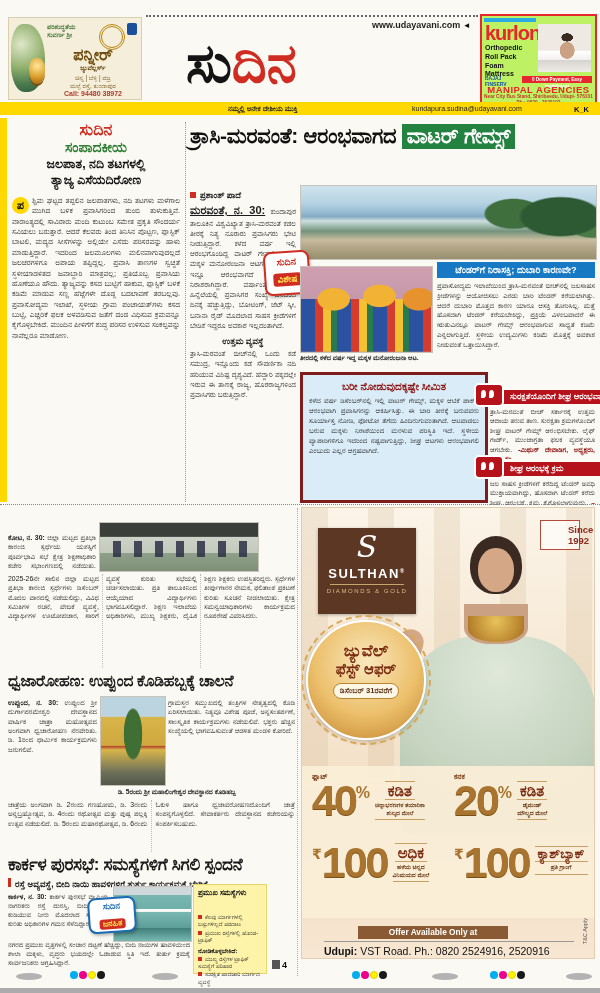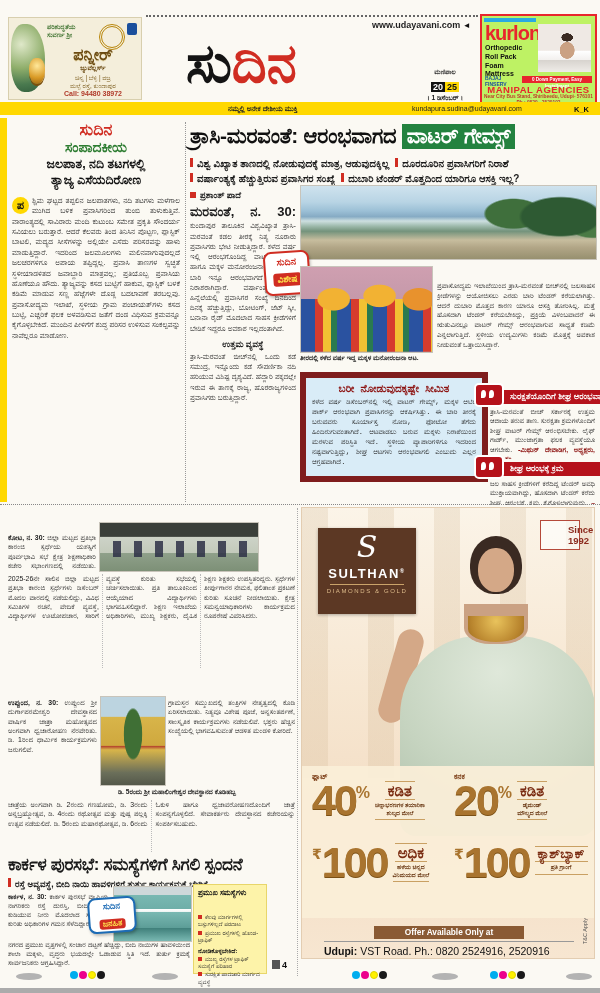--- a/index.html
+++ b/index.html
@@ -70,41 +70,41 @@
 
   
   .main-h{left:190px;top:124px;width:406px;font-size:21px;font-weight:bold;color:#101010;letter-spacing:-.3px;}
   .hl{display:inline-block;background:#23823f;color:#fff;padding:0 5px 1px 5px;}
   .subs{left:190px;top:157px;width:406px;font-size:10px;font-weight:bold;color:#1a1a1a;line-height:1.45;}
   .seg::before{content:"";display:inline-block;width:3px;height:9px;background:#d02d22;margin:0 4px 0 0;}
   .seg{margin-right:6px;}
   .byline{left:190px;top:190px;font-size:8.5px;font-weight:bold;color:#222;}
   .byline::before{content:"";display:inline-block;width:6px;height:6px;background:#d02d22;margin-right:4px;}
   .mcol{left:190px;top:203px;width:106px;height:300px;font-size:7.2px;line-height:1.42;overflow:hidden;}
-  .mcol b{font-size:13px;}
+  .mcol b{font-size:11px;text-decoration:underline;}
   .m-sub{font-weight:bold;font-size:8.5px;text-align:center;margin:4px 0 2px 0;}
   .photo-beach{left:300px;top:185px;width:295px;height:73px;background:
      radial-gradient(70px 34px at 88% 42%,#2e5a33 55%,transparent 60%),
      radial-gradient(50px 26px at 72% 38%,#3f6f3c 55%,transparent 60%),
      radial-gradient(40px 20px at 99% 55%,#4a7a45 55%,transparent 62%),
      linear-gradient(180deg,#cfe3ee 0%,#b8d4e4 22%,#9cc0d6 34%,#86abc4 42%,#cddfe0 48%,#9db9ab 55%,#74937c 62%,#c7bd9e 74%,#b2a687 84%,#97906f 100%);}
   .badge{left:264px;top:251px;width:42px;height:40px;background:#fff;border:2px solid #d02d22;border-radius:8px;
          transform:rotate(-4deg);box-shadow:1px 2px 3px rgba(0,0,0,.25);text-align:center;}
   .badge .b1{font-size:9.5px;font-weight:bold;color:#d02d22;margin-top:3px;}
   .badge .b2{display:inline-block;background:#d02d22;color:#ffe54d;font-size:9px;font-weight:bold;
              padding:1px 4px;border-radius:3px;margin-top:1px;}
   .photo-infl{left:300px;top:266px;width:131px;height:85px;background:
      radial-gradient(26px 18px at 25% 38%,#f2b233 60%,transparent 65%),
      radial-gradient(26px 18px at 60% 34%,#f2b233 60%,transparent 65%),
      radial-gradient(26px 18px at 90% 38%,#e8922d 60%,transparent 65%),
      repeating-linear-gradient(90deg,#2a52a0 0 14px,#d63c2e 14px 22px,#f2c233 22px 30px,#2a7a4f 30px 36px),
      linear-gradient(180deg,#cf9fb0,#b58fa0);background-size:100% 100%,100% 100%,100% 100%,100% 62%,100% 100%;
      background-position:0 0,0 0,0 0,0 100%,0 0;background-repeat:no-repeat;}
   .cap-infl{left:300px;top:354px;width:131px;font-size:6.6px;font-weight:bold;color:#222;}
-  .cbox{left:300px;top:372px;width:188px;height:110px;background:#d9ecf7;border:6px solid #7f1d1d;box-sizing:border-box;padding:5px 6px;font-family:Liberation Mono, monospace;}
+  .cbox{left:300px;top:372px;width:188px;height:131px;background:#d9ecf7;border:3px solid #7f1d1d;box-sizing:border-box;padding:5px 6px;}
   .cbox-title{font-size:10.5px;font-weight:bold;color:#8c1210;text-align:center;margin-bottom:3px;}
   .cbox-body{font-size:7px;line-height:1.42;color:#222;}
   .bluebar{left:437px;top:262px;width:158px;height:16px;background:#1779c4;color:#fff;font-size:9.3px;
            font-weight:bold;text-align:center;line-height:16px;}
   .bluebody{left:437px;top:281px;width:158px;height:106px;font-size:7px;line-height:1.4;overflow:hidden;}
   .qbar{background:#b5121b;color:#fff;font-weight:bold;font-size:8.2px;height:14px;line-height:14px;padding-left:20px;}
   .q1bar{left:490px;top:390px;width:105px;}
   .q2bar{left:490px;top:462px;width:105px;}
   .qbubble{position:absolute;left:-16px;top:-7px;width:26px;height:20px;background:#b5121b;border:2px solid #fff;
            border-radius:5px;}
@@ -187,21 +187,21 @@
   .off-tag{font-size:7.5px;font-weight:bold;color:#7a3b14;}
   .off-row{display:flex;align-items:flex-start;}
   .off-big{font-size:43px;font-weight:800;color:#a9742f;line-height:.85;letter-spacing:-2px;
            text-shadow:0 1px 0 #7a4f14;}
   .off-pct{font-size:16px;font-weight:bold;color:#a9742f;margin-top:2px;}
   .off-rup{font-size:14px;font-weight:bold;color:#a9742f;margin-top:2px;}
   .off-right{margin-left:5px;text-align:center;}
   .off-label{font-size:15px;font-weight:bold;color:#7a2c12;border-top:1px solid #c9a063;border-bottom:1px solid #c9a063;padding:0 3px;}
   .off-label.small{font-size:12.5px;}
   .off-sub{font-size:6px;font-weight:bold;color:#6b3a16;line-height:1.25;margin-top:2px;border-bottom:1px solid #c9a063;padding-bottom:2px;}
-  .sul-btn{position:absolute;left:72px;top:418px;width:150px;height:13px;background:#8a5a34;color:#fff;
+  .sul-btn{position:absolute;left:56px;top:418px;width:150px;height:13px;background:#8a5a34;color:#fff;
      font-size:8.3px;font-weight:bold;text-align:center;line-height:13px;}
   .sul-loc{position:absolute;left:22px;top:433px;width:250px;text-align:left;font-size:10.5px;color:#111;
      border-top:1px solid #999;border-bottom:1px solid #999;padding:3px 0;}
   .sul-loc b{font-weight:bold;}
   .sul-tnc{position:absolute;right:-4px;top:420px;font-size:5.5px;color:#555;transform:rotate(-90deg);}
 
   
   .oval{position:absolute;width:26px;height:7px;border-radius:50%;background:#b3b3b3;top:973px;}
   .cmyk{position:absolute;top:971px;display:flex;gap:1px;}
   .dot{width:8px;height:8px;border-radius:50%;}
@@ -228,26 +228,20 @@
     <div class="abs pan-addr">ಮಲ್ಪೆ ರಸ್ತೆ, ಕುಂದಾಪುರ</div>
     <div class="abs pan-phone">Call: 94480 38972</div>
   </div>
 
   <div class="abs sudina">
     <span class="blk">ಸು</span><span class="red">ದಿನ</span>
   </div>
   <div class="abs site">
     <span>www.udayavani.com</span>
     <span class="site-ic">◄</span>
-  </div>
-  <div class="abs datebox">
-    <div class="ed-name">ಮಣಿಪಾಲ</div>
-    <div class="yr"><span class="y1">20</span><span class="y2">25</span></div>
-    <div class="dt-line">। 1 ಡಿಸೆಂಬರ್ ।</div>
-    <div class="dt-line">। ಸೋಮವಾರ</div>
   </div>
 
   <div class="abs ad-kur">
     <div class="abs kur-topbar"></div>
     <div class="abs kur-brand">kurlon</div>
     <div class="abs kur-lines ml">Orthopedic
 Roll Pack
 Foam
 Mattress</div>
     <div class="abs kur-photo"></div>
@@ -271,24 +265,20 @@
   <div class="abs ed-label">ಸಂಪಾದಕೀಯ</div>
   <div class="abs ed-body j">
     <span class="dropcap">ಪ</span><span>ಶ್ಚಿಮ ಘಟ್ಟದ ತಪ್ಪಲಿನ ಜಲಪಾತಗಳು, ನದಿ ತಟಗಳು ಮಳೆಗಾಲ ಮುಗಿದ ಬಳಿಕ ಪ್ರವಾಸಿಗರಿಂದ ತುಂಬಿ ತುಳುಕುತ್ತಿವೆ. ವಾರಾಂತ್ಯದಲ್ಲಿ ಸಾವಿರಾರು ಮಂದಿ ಕುಟುಂಬ ಸಮೇತ ಪ್ರಕೃತಿ ಸೌಂದರ್ಯ ಸವಿಯಲು ಬರುತ್ತಾರೆ. ಆದರೆ ಕೆಲವರು ತಿಂದ ತಿನಿಸಿನ ಪೊಟ್ಟಣ, ಪ್ಲಾಸ್ಟಿಕ್ ಬಾಟಲಿ, ಮದ್ಯದ ಸೀಸೆಗಳನ್ನು ಅಲ್ಲಿಯೇ ಎಸೆದು ಪರಿಸರವನ್ನು ಹಾಳು ಮಾಡುತ್ತಿದ್ದಾರೆ. ಇದರಿಂದ ಜಲಮೂಲಗಳು ಮಲಿನವಾಗುವುದಲ್ಲದೆ ಜಲಚರಗಳಿಗೂ ಅಪಾಯ ತಪ್ಪಿದ್ದಲ್ಲ. ಪ್ರವಾಸಿ ತಾಣಗಳ ಸ್ವಚ್ಛತೆ ಸ್ಥಳೀಯಾಡಳಿತದ ಜವಾಬ್ದಾರಿ ಮಾತ್ರವಲ್ಲ; ಪ್ರತಿಯೊಬ್ಬ ಪ್ರವಾಸಿಯ ಹೊಣೆಯೂ ಹೌದು. ತ್ಯಾಜ್ಯವನ್ನು ಕಸದ ಬುಟ್ಟಿಗೆ ಹಾಕುವ, ಪ್ಲಾಸ್ಟಿಕ್ ಬಳಕೆ ಕಡಿಮೆ ಮಾಡುವ ಸಣ್ಣ ಹೆಜ್ಜೆಗಳೇ ದೊಡ್ಡ ಬದಲಾವಣೆ ತರಬಲ್ಲವು. ಪ್ರವಾಸೋದ್ಯಮ ಇಲಾಖೆ, ಸ್ಥಳೀಯ ಗ್ರಾಮ ಪಂಚಾಯತ್‌ಗಳು ಕಸದ ಬುಟ್ಟಿ, ಎಚ್ಚರಿಕೆ ಫಲಕ ಅಳವಡಿಸುವ ಜತೆಗೆ ದಂಡ ವಿಧಿಸುವ ಕ್ರಮವನ್ನೂ ಕೈಗೊಳ್ಳಬೇಕಿದೆ. ಮುಂದಿನ ಪೀಳಿಗೆಗೆ ಶುದ್ಧ ಪರಿಸರ ಉಳಿಸುವ ಸಂಕಲ್ಪವನ್ನು ನಾವೆಲ್ಲರೂ ಮಾಡೋಣ.</span>
   </div>
   <div class="abs vline1"></div>
 
   <div class="abs main-h">
     <span>ತ್ರಾಸಿ-ಮರವಂತೆ: ಆರಂಭವಾಗದ</span>
     <span class="hl">ವಾಟರ್ ಗೇಮ್ಸ್</span>
   </div>
-  <div class="abs subs">
-    <div><span class="seg">ವಿಶ್ವ ವಿಖ್ಯಾತ ತಾಣದಲ್ಲಿ ನೋಡುವುದಕ್ಕೆ ಮಾತ್ರ, ಆಡುವುದಕ್ಕಿಲ್ಲ</span><span class="seg">ದೂರದೂರಿನ ಪ್ರವಾಸಿಗರಿಗೆ ನಿರಾಶೆ</span></div>
-    <div><span class="seg">ವರ್ಷಾಂತ್ಯಕ್ಕೆ ಹೆಚ್ಚುತ್ತಿರುವ ಪ್ರವಾಸಿಗರ ಸಂಖ್ಯೆ</span><span class="seg">ದುಬಾರಿ ಟೆಂಡರ್ ಮೊತ್ತದಿಂದ ಯಾರಿಗೂ ಆಸಕ್ತಿ ಇಲ್ಲ?</span></div>
-  </div>
   <div class="abs byline">ಪ್ರಶಾಂತ್ ಪಾದೆ</div>
 
   <div class="abs mcol j">
     <b>ಮರವಂತೆ, ನ. 30:</b>
     <span>ಕುಂದಾಪುರ ತಾಲೂಕಿನ ವಿಶ್ವವಿಖ್ಯಾತ ತ್ರಾಸಿ-ಮರವಂತೆ ಕಡಲ ತೀರಕ್ಕೆ ನಿತ್ಯ ನೂರಾರು ಪ್ರವಾಸಿಗರು ಭೇಟಿ ನೀಡುತ್ತಿದ್ದಾರೆ. ಕಳೆದ ವರ್ಷ ಇಲ್ಲಿ ಆರಂಭಗೊಂಡಿದ್ದ ವಾಟರ್ ಗೇಮ್ಸ್ ಹಾಗೂ ಮಕ್ಕಳ ಮನೋರಂಜನಾ ಆಟಗಳು ಈ ಬಾರಿ ಇನ್ನೂ ಆರಂಭವಾಗದೆ ಪ್ರವಾಸಿಗರು ನಿರಾಶರಾಗಿದ್ದಾರೆ. ವರ್ಷಾಂತ್ಯದ ರಜೆ ಹಿನ್ನೆಲೆಯಲ್ಲಿ ಪ್ರವಾಸಿಗರ ಸಂಖ್ಯೆ ದಿನದಿಂದ ದಿನಕ್ಕೆ ಹೆಚ್ಚುತ್ತಿದ್ದು, ಬೋಟಿಂಗ್, ಜೆಟ್ ಸ್ಕೀ, ಬನಾನಾ ರೈಡ್ ಮೊದಲಾದ ಸಾಹಸ ಕ್ರೀಡೆಗಳಿಗೆ ಬೇಡಿಕೆ ಇದ್ದರೂ ಅವಕಾಶ ಇಲ್ಲದಂತಾಗಿದೆ.</span>
     <div class="m-sub">ಉತ್ತಮ ವ್ಯವಸ್ಥೆ</div>
     <span>ತ್ರಾಸಿ-ಮರವಂತೆ ಬೀಚ್‌ನಲ್ಲಿ ಒಂದು ಕಡೆ ಸಮುದ್ರ, ಇನ್ನೊಂದು ಕಡೆ ಸೌಪರ್ಣಿಕಾ ನದಿ ಹರಿಯುವ ವಿಶಿಷ್ಟ ದೃಶ್ಯವಿದೆ. ಹೆದ್ದಾರಿ ಪಕ್ಕದಲ್ಲೇ ಇರುವ ಈ ತಾಣಕ್ಕೆ ರಾಜ್ಯ, ಹೊರರಾಜ್ಯಗಳಿಂದ ಪ್ರವಾಸಿಗರು ಬರುತ್ತಿದ್ದಾರೆ.</span>
   </div>
 
   <div class="abs photo-beach ph"></div>
@@ -299,20 +289,21 @@
   </div>
 
   <div class="abs photo-infl ph"></div>
   <div class="abs cap-infl">ತೀರದಲ್ಲಿ ಕಳೆದ ವರ್ಷ ಇದ್ದ ಮಕ್ಕಳ ಮನೋರಂಜನಾ ಆಟ.</div>
 
   <div class="abs cbox">
     <div class="cbox-title">ಬರೀ ನೋಡುವುದಕ್ಕಷ್ಟೇ ಸೀಮಿತ</div>
     <div class="cbox-body j">ಕಳೆದ ವರ್ಷ ಡಿಸೆಂಬರ್‌ನಲ್ಲಿ ಇಲ್ಲಿ ವಾಟರ್ ಗೇಮ್ಸ್, ಮಕ್ಕಳ ಆಟಿಕೆ ಪಾರ್ಕ್ ಆರಂಭವಾಗಿ ಪ್ರವಾಸಿಗರನ್ನು ಆಕರ್ಷಿಸಿತ್ತು. ಈ ಬಾರಿ ತೀರಕ್ಕೆ ಬರುವವರು ಸೂರ್ಯಾಸ್ತ ನೋಡಿ, ಫೋಟೋ ತೆಗೆದು ಹಿಂದಿರುಗುವಂತಾಗಿದೆ. ಆಟವಾಡಲು ಬರುವ ಮಕ್ಕಳು ನಿರಾಶೆಯಿಂದ ಮರಳುವ ಪರಿಸ್ಥಿತಿ ಇದೆ. ಸ್ಥಳೀಯ ವ್ಯಾಪಾರಿಗಳಿಗೂ ಇದರಿಂದ ನಷ್ಟವಾಗುತ್ತಿದ್ದು, ಶೀಘ್ರ ಆಟಗಳು ಆರಂಭವಾಗಲಿ ಎಂಬುದು ಎಲ್ಲರ ಆಗ್ರಹವಾಗಿದೆ.</div>
   </div>
 
+  <div class="abs bluebar">ಟೆಂಡರ್‌ಗೆ ನಿರಾಸಕ್ತಿ; ದುಬಾರಿ ಕಾರಣವೇ?</div>
   <div class="abs bluebody j">ಪ್ರವಾಸೋದ್ಯಮ ಇಲಾಖೆಯಿಂದ ತ್ರಾಸಿ-ಮರವಂತೆ ಬೀಚ್‌ನಲ್ಲಿ ಜಲಸಾಹಸ ಕ್ರೀಡೆಗಳನ್ನು ಆಯೋಜಿಸಲು ಎರಡು ಬಾರಿ ಟೆಂಡರ್ ಕರೆಯಲಾಗಿತ್ತು. ಆದರೆ ದುಬಾರಿ ಮೊತ್ತದ ಕಾರಣ ಯಾರೂ ಆಸಕ್ತಿ ತೋರಿಸಿಲ್ಲ. ಮತ್ತೆ ಹೊಸದಾಗಿ ಟೆಂಡರ್ ಕರೆಯಬೇಕಿದ್ದು, ಪ್ರಕ್ರಿಯೆ ವಿಳಂಬವಾದರೆ ಈ ಋತುವಿನಲ್ಲೂ ವಾಟರ್ ಗೇಮ್ಸ್ ಆರಂಭವಾಗುವ ಸಾಧ್ಯತೆ ಕಡಿಮೆ ಎನ್ನಲಾಗುತ್ತಿದೆ. ಸ್ಥಳೀಯ ಉದ್ಯಮಿಗಳು ಕಡಿಮೆ ಮೊತ್ತಕ್ಕೆ ಅವಕಾಶ ನೀಡುವಂತೆ ಒತ್ತಾಯಿಸಿದ್ದಾರೆ.</div>
 
   <div class="abs qbar q1bar">
     <span class="qbubble">
         <i class="q1"></i>
         <i class="q2"></i>
       </span>
     <span>ಸುರಕ್ಷತೆಯೊಂದಿಗೆ ಶೀಘ್ರ ಆರಂಭವಾಗಲಿ</span>
   </div>
   <div class="abs qbody q1body j">
@@ -335,20 +326,21 @@
   <div class="abs hdot"></div>
   <div class="abs vline2"></div>
 
   <div class="abs aA1 j">
     <b>ಕೋಟ, ನ. 30:</b>
     <span>ಜಿಲ್ಲಾ ಮಟ್ಟದ ಪ್ರತಿಭಾ ಕಾರಂಜಿ ಸ್ಪರ್ಧೆಯ ಯಶಸ್ಸಿಗೆ ಪೂರ್ವಭಾವಿ ಸಭೆ ಕ್ಷೇತ್ರ ಶಿಕ್ಷಣಾಧಿಕಾರಿ ಕಚೇರಿ ಸಭಾಂಗಣದಲ್ಲಿ ನಡೆಯಿತು. ಅಧ್ಯಕ್ಷತೆಯನ್ನು ಬಿ. ಸುನಿಲ್ ಕುಮಾರ್ ವಹಿಸಿದ್ದರು.</span>
   </div>
   <div class="abs phA ph"></div>
   <div class="abs aA2 j">2025-26ನೇ ಸಾಲಿನ ಜಿಲ್ಲಾ ಮಟ್ಟದ ಪ್ರತಿಭಾ ಕಾರಂಜಿ ಸ್ಪರ್ಧೆಗಳು ಡಿಸೆಂಬರ್ ಮೊದಲ ವಾರದಲ್ಲಿ ನಡೆಯಲಿದ್ದು, ವಿವಿಧ ಸಮಿತಿಗಳ ರಚನೆ, ವೇದಿಕೆ ವ್ಯವಸ್ಥೆ, ವಿದ್ಯಾರ್ಥಿಗಳ ಊಟೋಪಚಾರ, ಸಾರಿಗೆ ವ್ಯವಸ್ಥೆ ಕುರಿತು ಸಭೆಯಲ್ಲಿ ಚರ್ಚಿಸಲಾಯಿತು. ಪ್ರತಿ ತಾಲೂಕಿನಿಂದ ಆಯ್ಕೆಯಾದ ವಿದ್ಯಾರ್ಥಿಗಳು ಭಾಗವಹಿಸಲಿದ್ದಾರೆ. ಶಿಕ್ಷಣ ಇಲಾಖೆಯ ಅಧಿಕಾರಿಗಳು, ಮುಖ್ಯ ಶಿಕ್ಷಕರು, ದೈಹಿಕ ಶಿಕ್ಷಣ ಶಿಕ್ಷಕರು ಉಪಸ್ಥಿತರಿದ್ದರು. ಸ್ಪರ್ಧೆಗಳ ತೀರ್ಪುಗಾರರ ನೇಮಕ, ಫಲಿತಾಂಶ ಪ್ರಕಟಣೆ ಕುರಿತು ಸೂಚನೆ ನೀಡಲಾಯಿತು. ಕ್ಷೇತ್ರ ಸಮನ್ವಯಾಧಿಕಾರಿಗಳು ಕಾರ್ಯಕ್ರಮದ ರೂಪರೇಷೆ ವಿವರಿಸಿದರು.</div>
 
+  <div class="abs hB">ಧ್ವಜಾರೋಹಣ: ಉಪ್ಪುಂದ ಕೊಡಿಹಬ್ಬಕ್ಕೆ ಚಾಲನೆ</div>
   <div class="abs aB1 j">
     <b>ಉಪ್ಪುಂದ, ನ. 30:</b>
     <span>ಉಪ್ಪುಂದ ಶ್ರೀ ದುರ್ಗಾಪರಮೇಶ್ವರಿ ದೇವಸ್ಥಾನದ ವಾರ್ಷಿಕ ಜಾತ್ರಾ ಮಹೋತ್ಸವದ ಅಂಗವಾಗಿ ಧ್ವಜಾರೋಹಣ ನೆರವೇರಿತು. ಡಿ. 1ರಿಂದ ಧಾರ್ಮಿಕ ಕಾರ್ಯಕ್ರಮಗಳು ಜರುಗಲಿವೆ.</span>
   </div>
   <div class="abs phB ph"></div>
   <div class="abs aB2 j">ಗ್ರಾಮಸ್ಥರ ಸಮ್ಮುಖದಲ್ಲಿ ತಂತ್ರಿಗಳ ನೇತೃತ್ವದಲ್ಲಿ ಕೊಡಿ ಏರಿಸಲಾಯಿತು. ನಿತ್ಯವೂ ವಿಶೇಷ ಪೂಜೆ, ಅನ್ನಸಂತರ್ಪಣೆ, ಸಾಂಸ್ಕೃತಿಕ ಕಾರ್ಯಕ್ರಮಗಳು ನಡೆಯಲಿವೆ. ಭಕ್ತರು ಹೆಚ್ಚಿನ ಸಂಖ್ಯೆಯಲ್ಲಿ ಭಾಗವಹಿಸುವಂತೆ ಆಡಳಿತ ಮಂಡಳಿ ಕೋರಿದೆ.</div>
   <div class="abs capB">ಡಿ. 5ರಂದು ಶ್ರೀ ಮಹಾಲಿಂಗೇಶ್ವರ ದೇವಸ್ಥಾನದ ಕೊಡಿಹಬ್ಬ</div>
   <div class="abs aB3 j">ಜಾತ್ರೆಯ ಅಂಗವಾಗಿ ಡಿ. 2ರಂದು ಗಣಹೋಮ, ಡಿ. 3ರಂದು ಅನ್ನಬ್ರಹ್ಮೋತ್ಸವ, ಡಿ. 4ರಂದು ರಥೋತ್ಸವ ಮತ್ತು ಪುಷ್ಪ ಪಲ್ಲಕ್ಕಿ ಉತ್ಸವ ನಡೆಯಲಿದೆ. ಡಿ. 5ರಂದು ಮಹಾರಥೋತ್ಸವ, ಡಿ. 6ರಂದು ಓಕುಳಿ ಹಾಗೂ ಧ್ವಜಾವರೋಹಣದೊಂದಿಗೆ ಜಾತ್ರೆ ಸಂಪನ್ನಗೊಳ್ಳಲಿದೆ. ಸೇವಾಕರ್ತರು ದೇವಸ್ಥಾನದ ಕಚೇರಿಯನ್ನು ಸಂಪರ್ಕಿಸಬಹುದು.</div>
 
   <div class="abs hC">ಕಾರ್ಕಳ ಪುರಸಭೆ: ಸಮಸ್ಯೆಗಳಿಗೆ ಸಿಗಲಿ ಸ್ಪಂದನೆ</div>
@@ -387,20 +379,25 @@
 
     <div class="sul-logo">
       <div class="sul-mono">S</div>
       <div class="sul-name"><span>SULTHAN</span><span class="sul-reg">®</span></div>
       <div class="sul-div"></div>
       <div class="sul-sub">DIAMONDS &amp; GOLD</div>
     </div>
     <div class="sul-since ml">Since
 1992</div>
 
+    <div class="sul-badge">
+      <div class="bg-l1">ಜ್ಯುವೆಲ್</div>
+      <div class="bg-l2">ಫೆಸ್ಟ್ ಆಫರ್</div>
+      <div class="bg-pill">ಡಿಸೆಂಬರ್ 31ರವರೆಗೆ</div>
+    </div>
 
     <div class="sul-offers">
       <div class="off">
         <div class="off-tag">ಫ್ಲಾಟ್</div>
         <div class="off-row">
           <span class="off-big">40</span>
           <span class="off-pct">%</span>
           <span class="off-right"><span class="off-label">ಕಡಿತ</span>
             <div class="off-sub ml">ಚಿನ್ನಾಭರಣಗಳ ತಯಾರಿಕಾ
 ಶುಲ್ಕದ ಮೇಲೆ</div></span>

